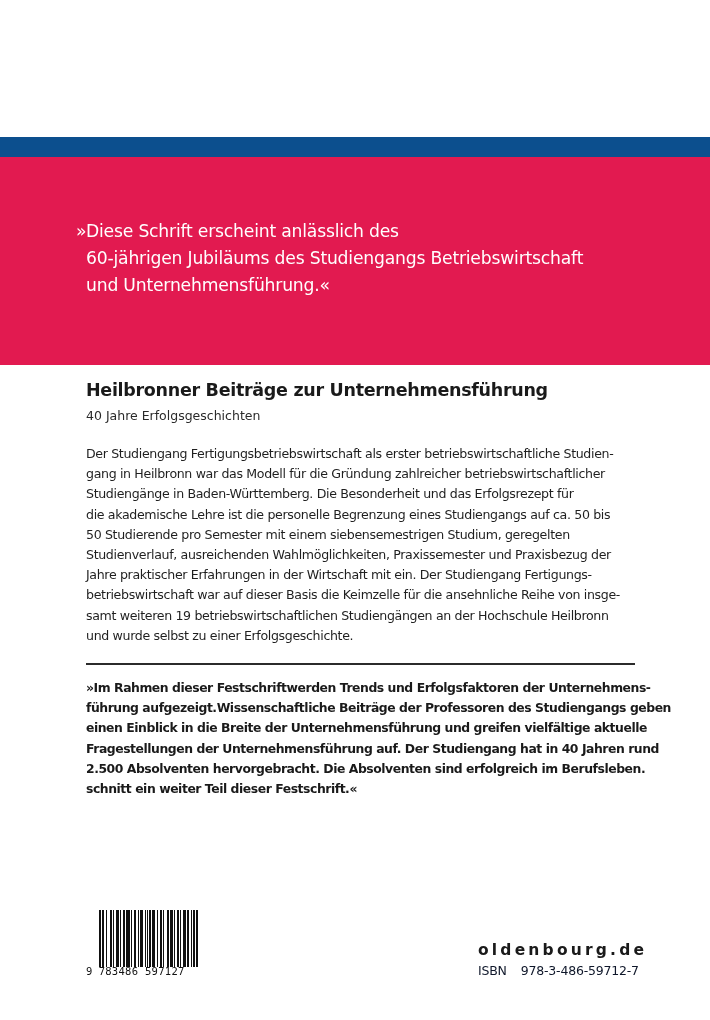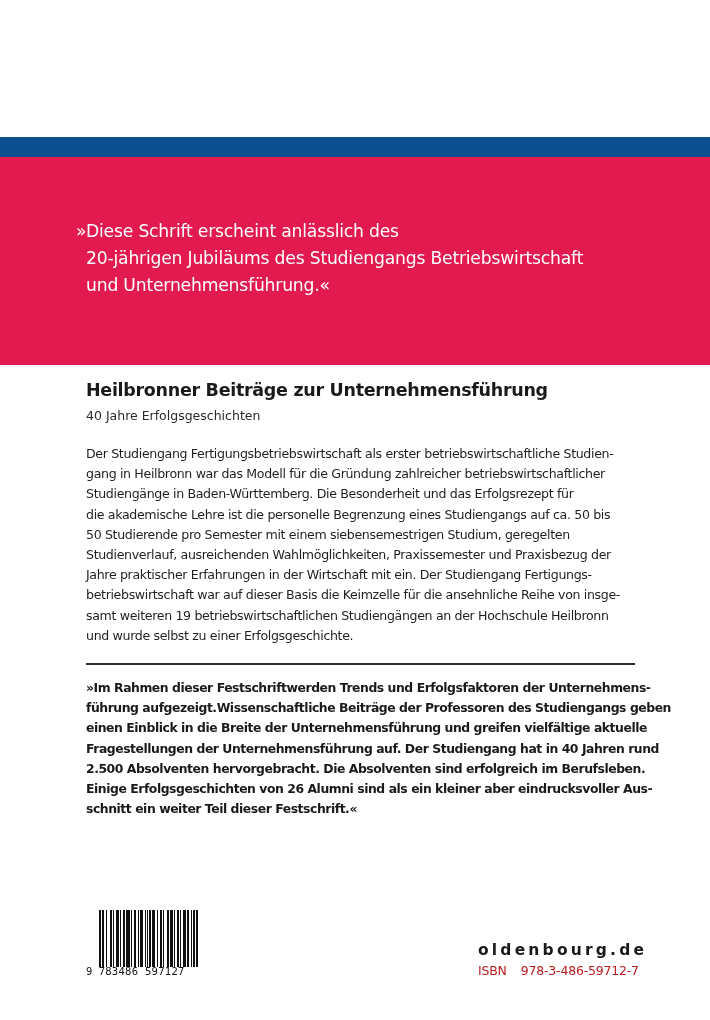--- a/index.html
+++ b/index.html
@@ -106,36 +106,36 @@
       font-weight: bold;
       font-size: 15.5px;
       letter-spacing: 3.2px;
       color: #1a1a1a;
       white-space: nowrap;
     }
     .isbn {
       position: absolute; left: 478px; top: 963px;
       font-family: "DejaVu Sans", sans-serif;
       font-size: 12.5px;
-      color: #b91c1c;
+      color: #0f172a;
       white-space: nowrap;
       letter-spacing: -0.2px;
     }
     .isbn .isbn-label { margin-right: 14px; }
   </style>
 </head>
 <body>
 
 <div class="top-white"></div>
 <div class="blue-band"></div>
 <div class="red-band"></div>
 
 <div class="red-quote">
   <span class="line">»Diese Schrift erscheint anlässlich des</span>
-  <span class="line indent">20-jährigen Jubiläums des Studiengangs Betriebswirtschaft</span>
+  <span class="line indent">60-jährigen Jubiläums des Studiengangs Betriebswirtschaft</span>
   <span class="line indent">und Unternehmensführung.«</span>
 </div>
 
 <div class="series-title">Heilbronner Beiträge zur Unternehmensführung</div>
 <div class="subtitle">40 Jahre Erfolgsgeschichten</div>
 
 <div class="body-text">
   <span class="line">Der Studiengang Fertigungsbetriebswirtschaft als erster betriebswirtschaftliche Studien-</span>
   <span class="line">gang in Heilbronn war das Modell für die Gründung zahlreicher betriebswirtschaftlicher</span>
   <span class="line">Studiengänge in Baden-Württemberg. Die Besonderheit und das Erfolgsrezept für</span>
@@ -149,21 +149,20 @@
 </div>
 
 <div class="divider"></div>
 
 <div class="blurb">
   <span class="line">»Im Rahmen dieser Festschriftwerden Trends und Erfolgsfaktoren der Unternehmens-</span>
   <span class="line">führung aufgezeigt.Wissenschaftliche Beiträge der Professoren des Studiengangs geben</span>
   <span class="line">einen Einblick in die Breite der Unternehmensführung und greifen vielfältige aktuelle</span>
   <span class="line">Fragestellungen der Unternehmensführung auf. Der Studiengang hat in 40 Jahren rund</span>
   <span class="line">2.500 Absolventen hervorgebracht. Die Absolventen sind erfolgreich im Berufsleben.</span>
-  <span class="line">Einige Erfolgsgeschichten von 26 Alumni sind als ein kleiner aber eindrucksvoller Aus-</span>
   <span class="line">schnitt ein weiter Teil dieser Festschrift.«</span>
 </div>
 
 <div class="barcode">
   <div class="barcode-bars">
     <span style="width:2px;background:#111"></span>
       <span style="width:1px;background:#fff"></span>
     <span style="width:2px;background:#111"></span>
       <span style="width:2px;background:#fff"></span>
     <span style="width:1px;background:#111"></span>

